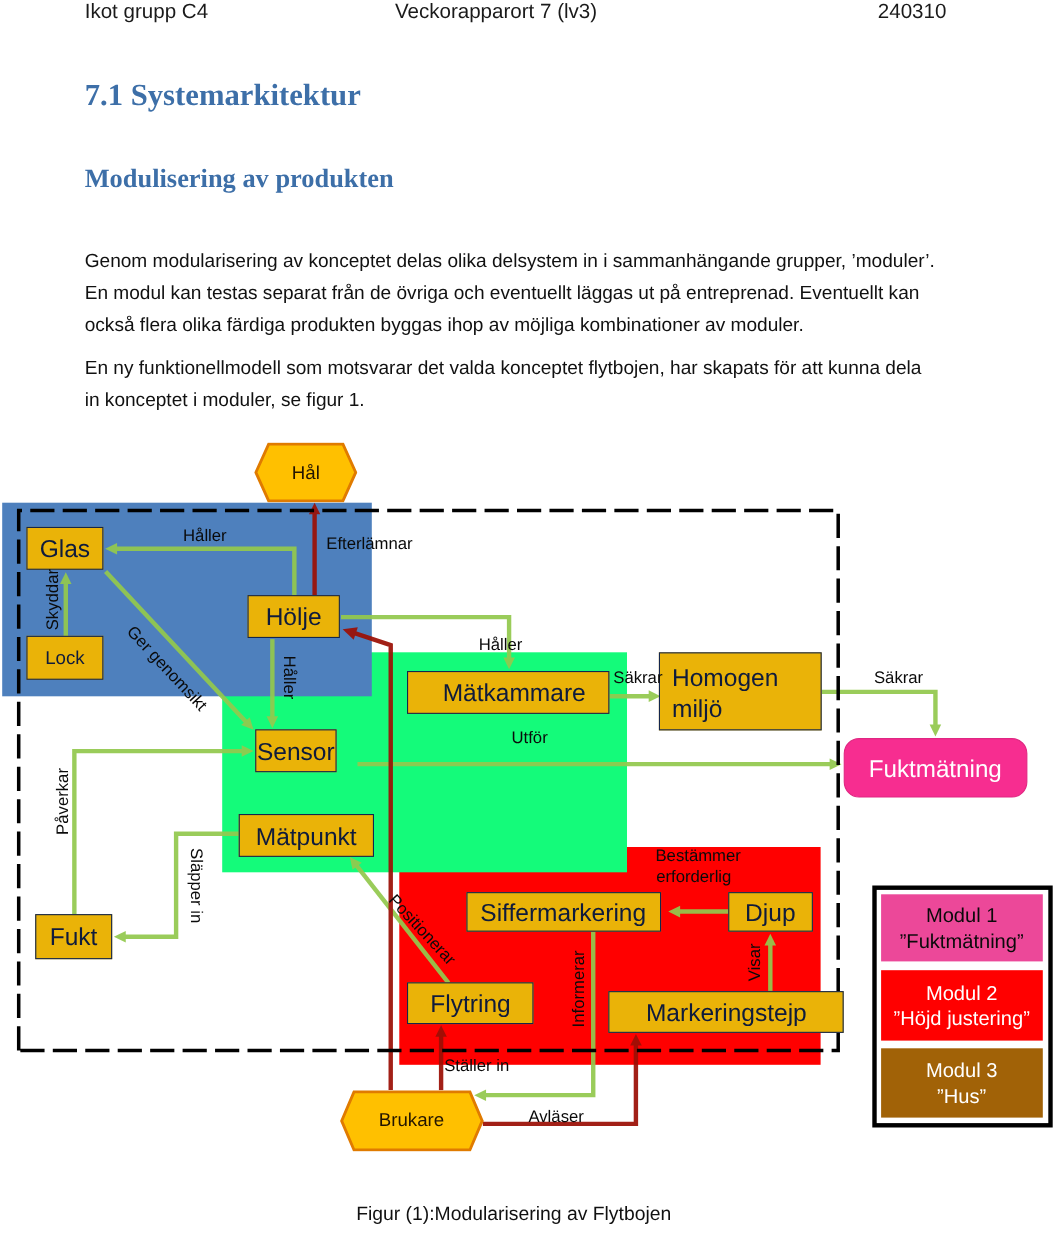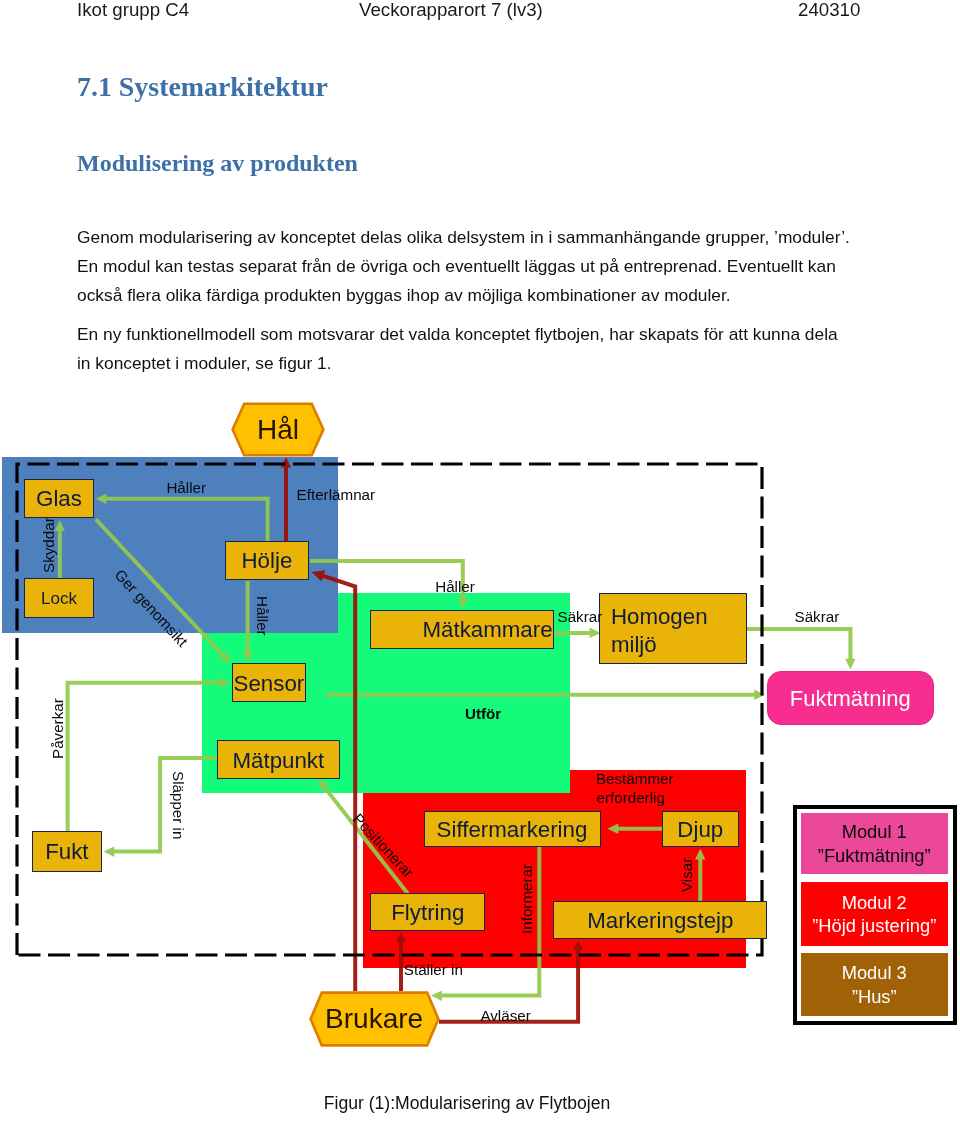--- a/index.html
+++ b/index.html
@@ -10,21 +10,21 @@
   .h2{position:absolute;left:77px;top:150px;font-family:"Liberation Serif",serif;font-weight:bold;font-size:24px;color:#3d6fa8;white-space:nowrap;}
   .tline{position:absolute;left:77px;font-size:17.35px;color:#111;white-space:nowrap;}
   .cap{position:absolute;left:-13px;top:1093px;width:960px;text-align:center;font-size:17.6px;color:#111;}
   svg{position:absolute;left:0;top:0;}
   #diagram-root{position:absolute;left:0;top:0;width:960px;height:1122px;}
   #diag{position:absolute;left:0;top:0;}
   .nd{position:absolute;box-sizing:border-box;display:flex;align-items:center;justify-content:center;
       text-align:center;color:#0F1B3C;background:#eab308;border:1.4px solid #13264D;font-size:22.3px;line-height:1.18;padding-top:2px;}
   .elab{position:absolute;color:#0A0A0A;font-size:15.2px;white-space:nowrap;transform-origin:0 0;}
   .hexw{position:absolute;}
-  .hexw .txt{position:absolute;left:0;top:0;width:100%;height:100%;display:flex;align-items:center;justify-content:center;color:#231500;font-size:28px;}
+  .hexw .txt{position:absolute;left:0;top:0;width:100%;height:100%;display:flex;align-items:center;justify-content:center;color:#231500;font-size:17px;}
   .lgbox{position:absolute;box-sizing:border-box;border:4px solid #000;background:#fff;}
   .lgitem{position:absolute;box-sizing:border-box;display:flex;flex-direction:column;align-items:center;justify-content:center;font-size:18.3px;line-height:1.28;}
 
 </style>
 </head>
 <body>
 
 <div class="page">
   <div class="hdr">
     <span style="left:77px;top:-1px">Ikot grupp C4</span>
@@ -133,21 +133,21 @@
       </div>
   <div class="nd" style="left:224.6px;top:540.9px;width:84.6px;height:39.4px;font-size:22.3px;">
         <span>Hölje</span>
       </div>
   <div class="nd" style="left:231.9px;top:663.4px;width:74px;height:39.0px;font-size:22.3px;">
         <span>Sensor</span>
       </div>
   <div class="nd" style="left:216.7px;top:740.3px;width:123.3px;height:38.9px;font-size:22.3px;">
         <span>Mätpunkt</span>
       </div>
-  <div class="nd" style="left:370.3px;top:609.9px;width:183.3px;height:39.0px;font-size:22.3px;justify-content:flex-end;padding-left:11px;">
+  <div class="nd" style="left:370.3px;top:609.9px;width:183.3px;height:39.0px;font-size:22.3px;justify-content:center;padding-left:11px;">
         <span>Mätkammare</span>
       </div>
   <div class="nd" style="left:599.4px;top:593.4px;width:147.2px;height:70.4px;font-size:22.3px;align-items:flex-start;padding-top:9px;text-align:left;justify-content:flex-start;padding-left:10.5px;line-height:27.5px;">
         <span>Homogen miljö</span>
       </div>
   <div class="nd" style="left:32.0px;top:830.9px;width:69.8px;height:40.7px;font-size:22.3px;">
         <span>Fukt</span>
       </div>
   <div class="nd" style="left:370.2px;top:893.1px;width:115.2px;height:37.9px;font-size:22.3px;">
         <span>Flytring</span>
@@ -179,21 +179,21 @@
       </div>
 
   <div class="elab" style="left:166.4px;top:479.0px;"><span>Håller</span></div>
   <div class="elab" style="left:296.6px;top:486.0px;"><span>Efterlämnar</span></div>
   <div class="elab" style="left:40.0px;top:573.0px;transform:rotate(-90deg);"><span>Skyddar</span></div>
   <div class="elab" style="left:124.0px;top:566.0px;transform:rotate(47deg);"><span>Ger genomsikt</span></div>
   <div class="elab" style="left:271.0px;top:596.0px;transform:rotate(90deg);"><span>Håller</span></div>
   <div class="elab" style="left:435.2px;top:578.2px;"><span>Håller</span></div>
   <div class="elab" style="left:557.5px;top:607.8px;"><span>Säkrar</span></div>
   <div class="elab" style="left:794.5px;top:608.4px;"><span>Säkrar</span></div>
-  <div class="elab" style="left:465.0px;top:705px;font-weight:bold;"><span>Utför</span></div>
+  <div class="elab" style="left:465.0px;top:662px;"><span>Utför</span></div>
   <div class="elab" style="left:48.5px;top:758.5px;transform:rotate(-90deg);"><span>Påverkar</span></div>
   <div class="elab" style="left:186.5px;top:771.0px;transform:rotate(90deg);"><span>Släpper in</span></div>
   <div class="elab" style="left:362.0px;top:809.5px;transform:rotate(47deg);"><span>Positionerar</span></div>
   <div class="elab" style="left:595.9px;top:770.2px;"><span>Bestämmer</span></div>
   <div class="elab" style="left:596.5px;top:789.3px;"><span>erforderlig</span></div>
   <div class="elab" style="left:517.5px;top:934.0px;transform:rotate(-90deg);"><span>Informerar</span></div>
   <div class="elab" style="left:678.0px;top:891.5px;transform:rotate(-90deg);"><span>Visar</span></div>
   <div class="elab" style="left:403.8px;top:960.8px;"><span>Ställer in</span></div>
   <div class="elab" style="left:480.4px;top:1007.0px;"><span>Avläser</span></div>
 

